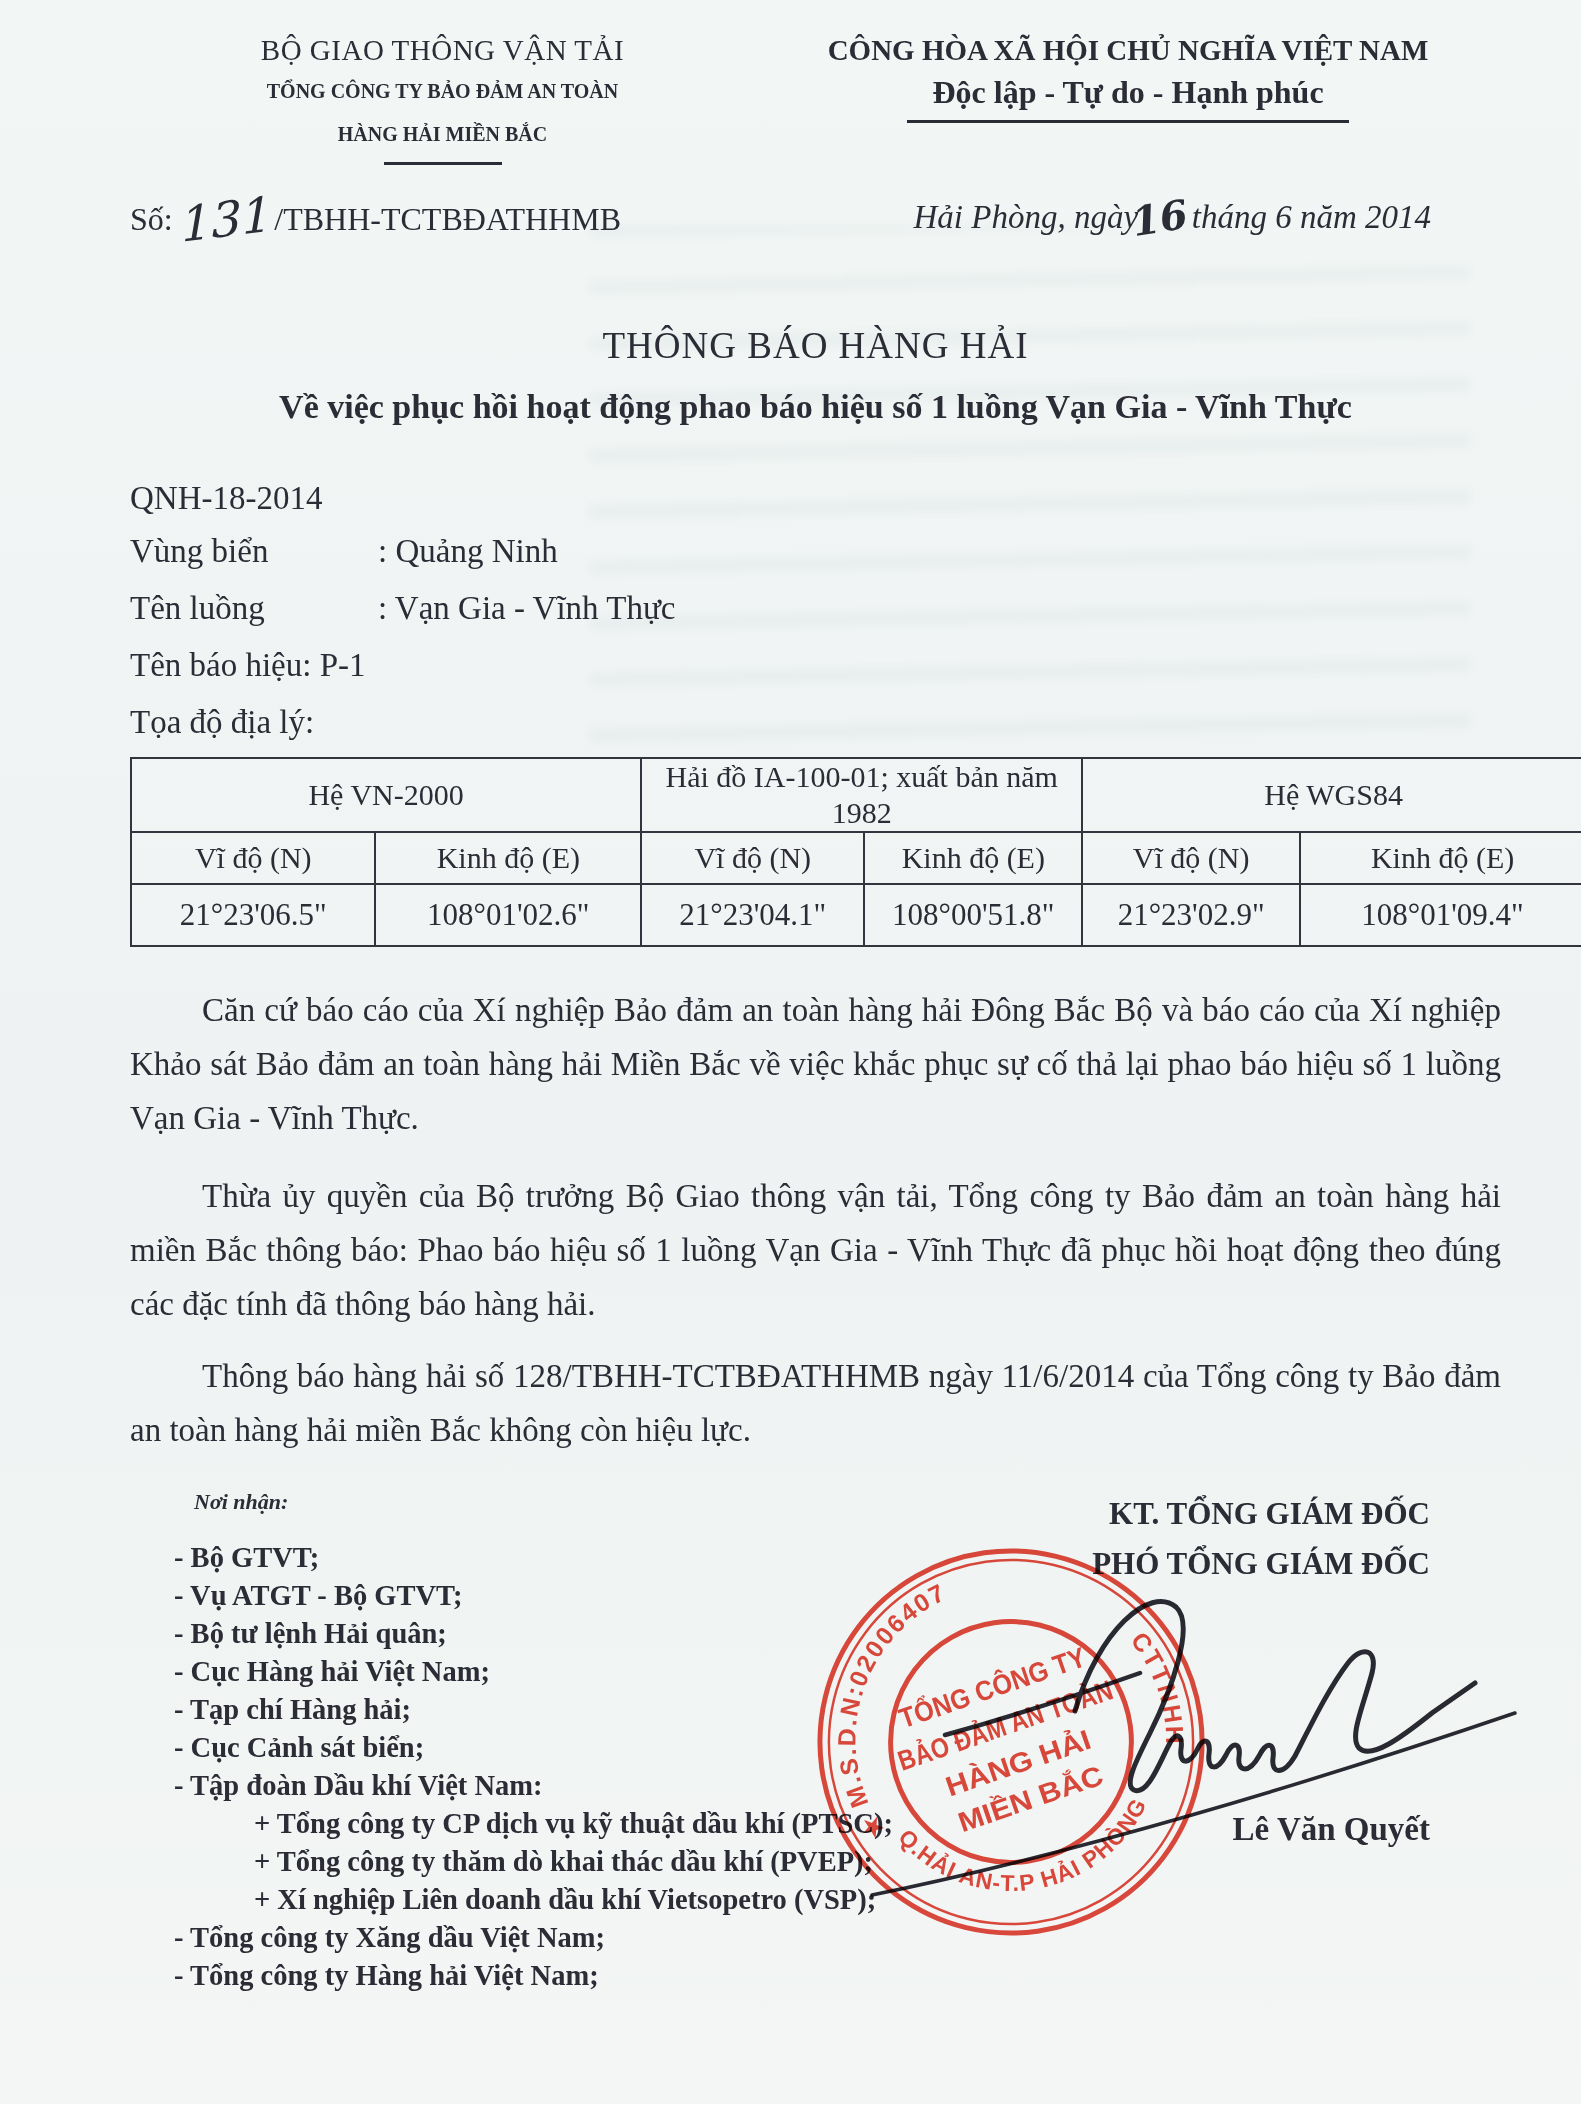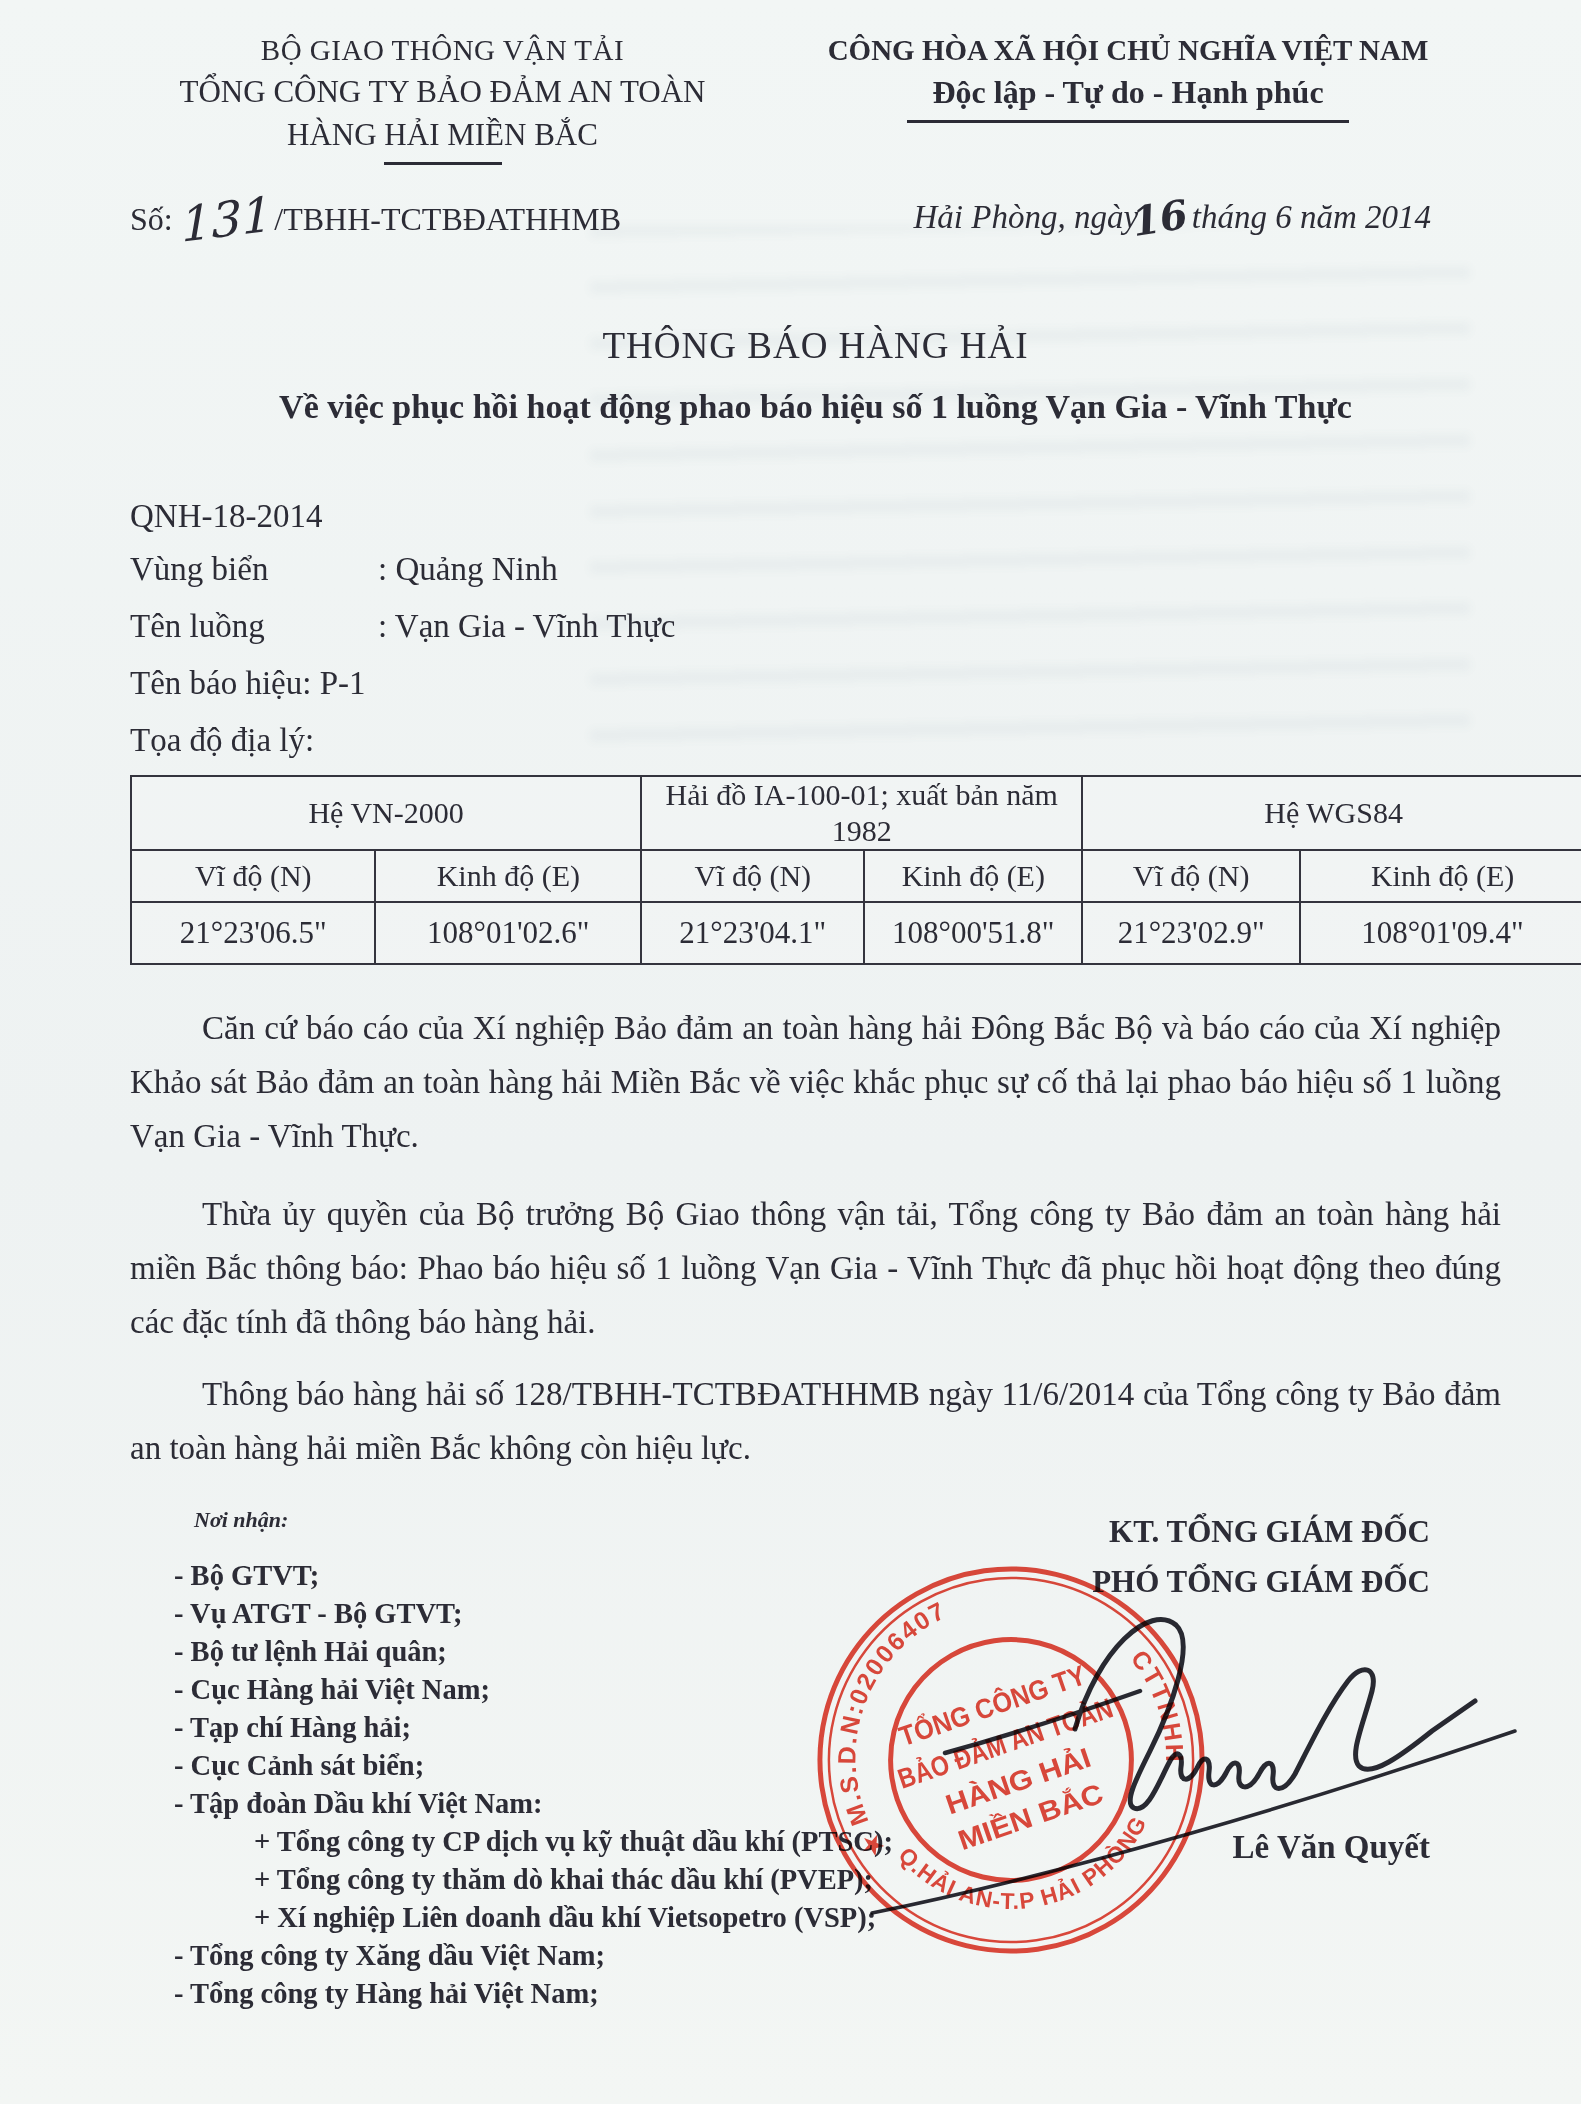--- a/index.html
+++ b/index.html
@@ -17,38 +17,38 @@
   .bleed{
     position:absolute;left:590px;top:225px;width:880px;height:540px;
     background:repeating-linear-gradient(179deg,rgba(70,100,125,0.16) 0 13px,transparent 13px 56px);
     filter:blur(5px);opacity:.30;pointer-events:none;
   }
   
   .hdr{display:flex;}
   .hdr-left{width:625px;text-align:center;}
   .hdr-right{flex:1;text-align:center;}
   .hl1{font-size:29px;line-height:40px;letter-spacing:.5px;white-space:nowrap;}
-  .hl2,.hl3{font-size:31px;line-height:43px;font-weight:normal;white-space:nowrap;}
+  .hl2,.hl3{font-size:20px;line-height:43px;font-weight:bold;white-space:nowrap;}
   .hr1{font-size:29px;line-height:40px;font-weight:bold;white-space:nowrap;}
   .hr2{font-size:32px;line-height:44px;font-weight:bold;white-space:nowrap;}
   .rule{height:3px;background:#2c2c36;margin:6px auto 0;}
   .rule-left{width:118px;}
   .rule-right{width:442px;height:2.5px;}
   
   .numrow{display:flex;justify-content:space-between;align-items:flex-start;margin-top:34px;height:64px;}
   .so{font-size:32px;}
   .hand{font-family:"DejaVu Serif",serif;font-style:italic;display:inline-block;}
   .hand-131{font-size:48px;line-height:40px;transform:rotate(-7deg) skewX(-6deg);margin:0 2px 0 8px;vertical-align:-6px;}
   .dateline{font-size:33px;font-style:italic;margin-right:70px;white-space:nowrap;}
   .hand-16{font-size:40px;line-height:30px;transform:rotate(-9deg);margin:0 4px 0 -6px;vertical-align:-4px;font-weight:bold;}
   
   .title{margin-top:58px;text-align:center;font-size:37px;font-weight:normal;line-height:50px;letter-spacing:1px;}
   .subtitle{margin-top:12px;text-align:center;font-size:34px;font-weight:bold;line-height:48px;}
   
-  .refcode{margin-top:60px;font-size:33px;line-height:50px;}
+  .refcode{margin-top:42px;font-size:33px;line-height:50px;}
   .field{font-size:33px;line-height:57px;}
   .flabel{display:inline-block;}
   .flabel.wide{width:248px;}
   
   table.coords{border-collapse:collapse;margin-top:6px;width:1456px;}
   table.coords th,table.coords td{
     border:2.4px solid #34343e;text-align:center;font-weight:normal;
     font-size:30px;padding:0 4px;background:rgba(255,255,255,0.12);
   }
   tr.grp th{height:72px;line-height:36px;}

